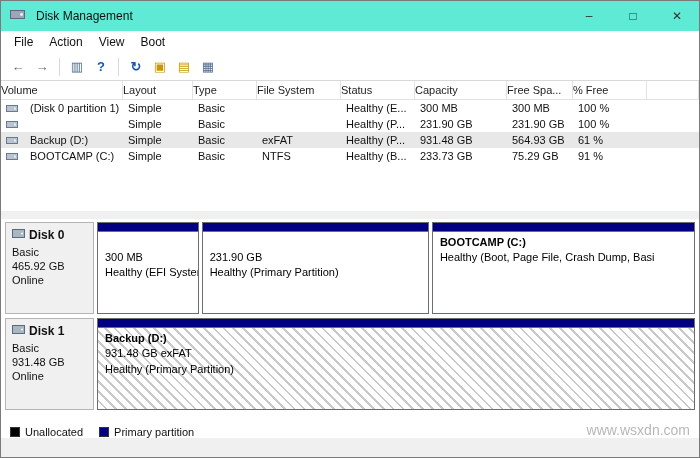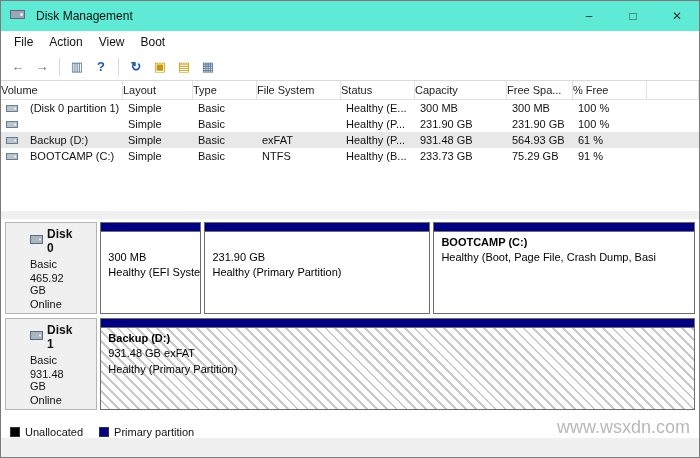--- a/index.html
+++ b/index.html
@@ -81,21 +81,21 @@
 
   
   .splitter { height:8px; flex:0 0 8px; background:#f0f0f0; }
 
   
   .disk-view { flex:0 0 198px; background:#fff; padding:3px 4px 0 4px; }
   .disk-row { display:flex; height:92px; margin-bottom:4px; }
   .disk-panel {
     flex:0 0 89px; background:#f0f0f0;
     border:1px solid #b5b5b5;
-    padding:4px 24px; font-size:11px; color:#111;
+    padding:4px 6px; font-size:11px; color:#111;
   }
   .disk-title { display:flex; align-items:center; gap:4px; font-weight:bold; font-size:12px; margin-bottom:3px; }
   .disk-line { margin-top:2px; }
   .disk-strip { flex:1; display:flex; gap:3px; margin-left:3px; }
   .partition {
     border:1px solid #6d6d6d; background:#fff;
     display:flex; flex-direction:column; overflow:hidden;
   }
   .part-band { flex:0 0 9px; background:#000080; border-bottom:1px solid #6d6d6d; }
   .part-body { flex:1; padding:3px 7px; font-size:11px; line-height:1.4; white-space:nowrap; overflow:hidden; }
@@ -110,21 +110,21 @@
   .legendbar {
     height:21px; flex:0 0 21px;
     display:flex; align-items:flex-end;
     padding:0 9px; gap:16px;
     background:#fff; font-size:11px; color:#111;
   }
   .legend-item { display:flex; align-items:center; gap:5px; }
   .swatch { width:10px; height:10px; border:1px solid #333; }
   .swatch.unallocated { background:#000000; }
   .swatch.primary { background:#000080; }
-  .watermark { margin-left:auto; color:#b8b8b8; font-size:18px; }
+  .watermark { margin-left:auto; color:#b8b8b8; font-size:14px; }
 
   .footer { flex:1; background:#f0f0f0; }
 </style>
 </head>
 <body>
 
 <div class="window">
 
   <div class="titlebar">
     <span class="app-icon">

